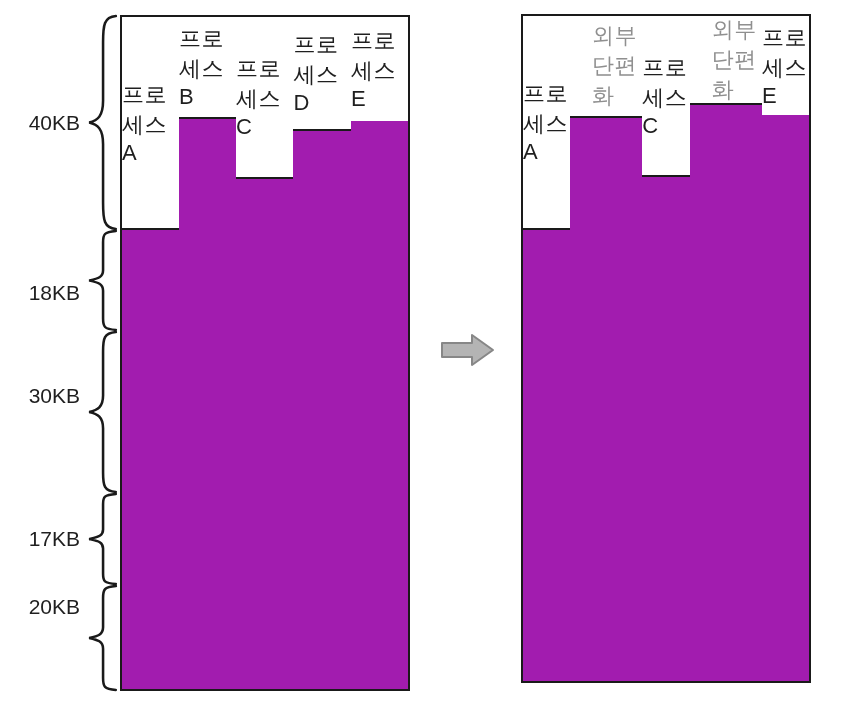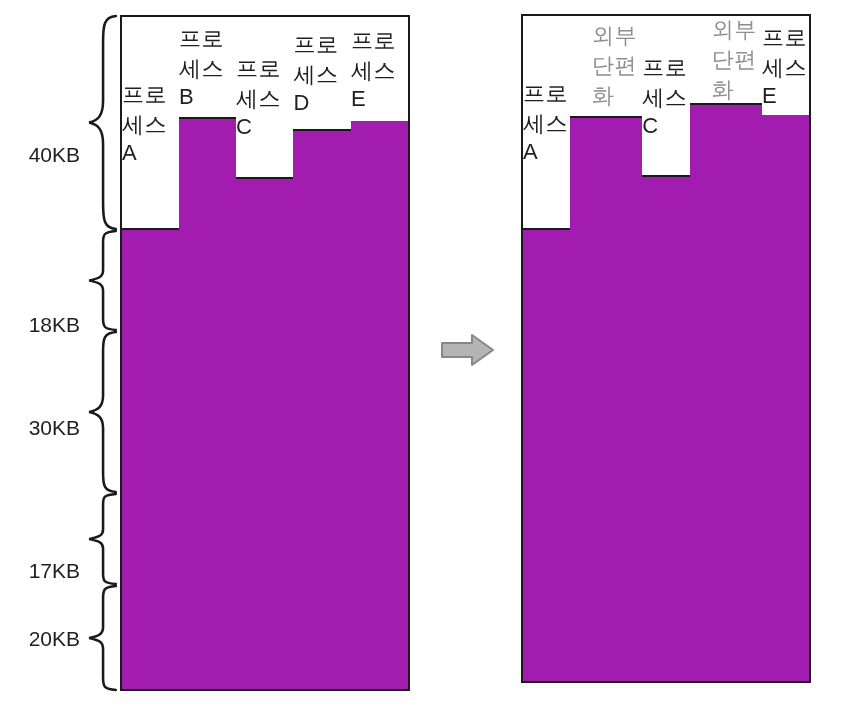--- a/index.html
+++ b/index.html
@@ -35,21 +35,20 @@
   .lrowA{height:213px}.lrowB{height:102px}.lrowC{height:162px}.lrowD{height:114px}.lrowE{height:104px}
   .rrowA{height:214px}.rrowB{height:102px}.rrowC{height:161px}.rrowD{height:89px}.rrowE{height:99px}
   .sizelabel{
     position:absolute;
     left:6px;width:74px;height:26px;
     line-height:26px;
     text-align:right;
     font-size:21px;
     color:#1f1f1f;
     white-space:nowrap;
-    margin-top:32px;
   }
   .szA{top:110px}.szB{top:280px}.szC{top:383px}.szD{top:526px}.szE{top:594px}
   .brace{position:absolute;width:32px;}
   .brace svg{display:block;width:100%;height:100%;}
   .braceA{left:86px;top:14px;height:217px}
   .braceB{left:86px;top:229px;height:103px}
   .braceC{left:86px;top:330px;height:164px}
   .braceD{left:86px;top:492px;height:94px}
   .braceE{left:86px;top:584px;height:108px}
   .arrow{position:absolute;left:440px;top:332px;width:56px;height:36px;}

